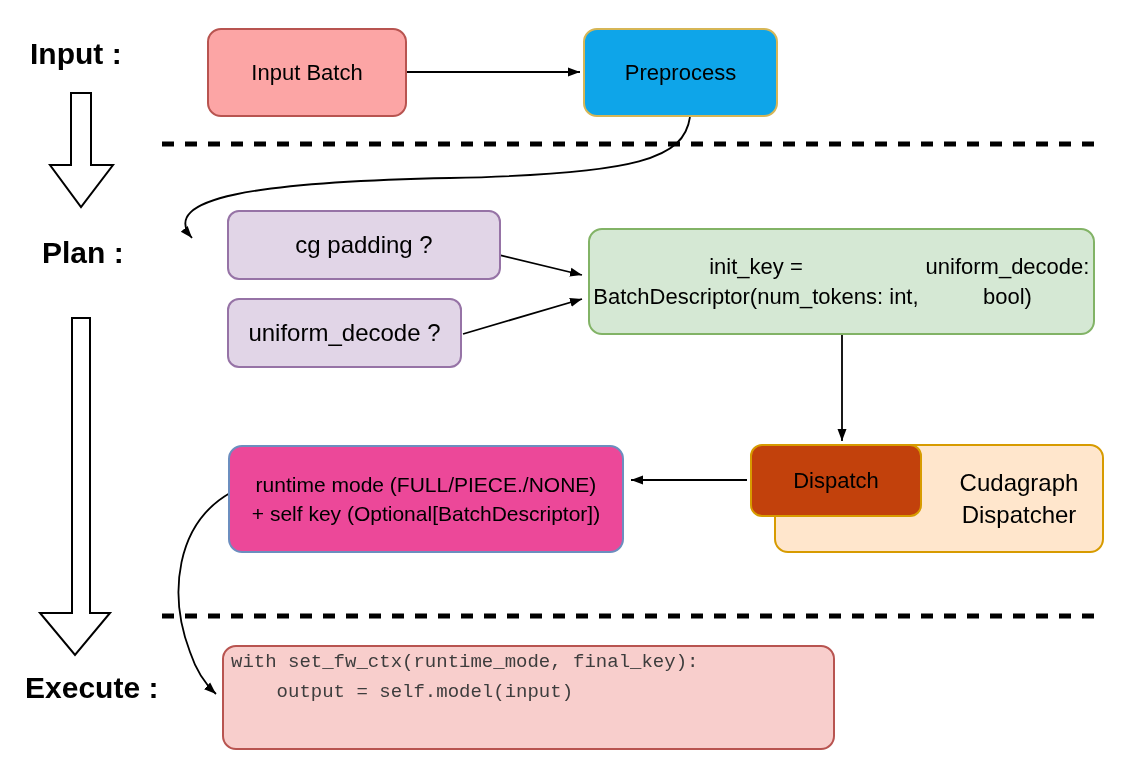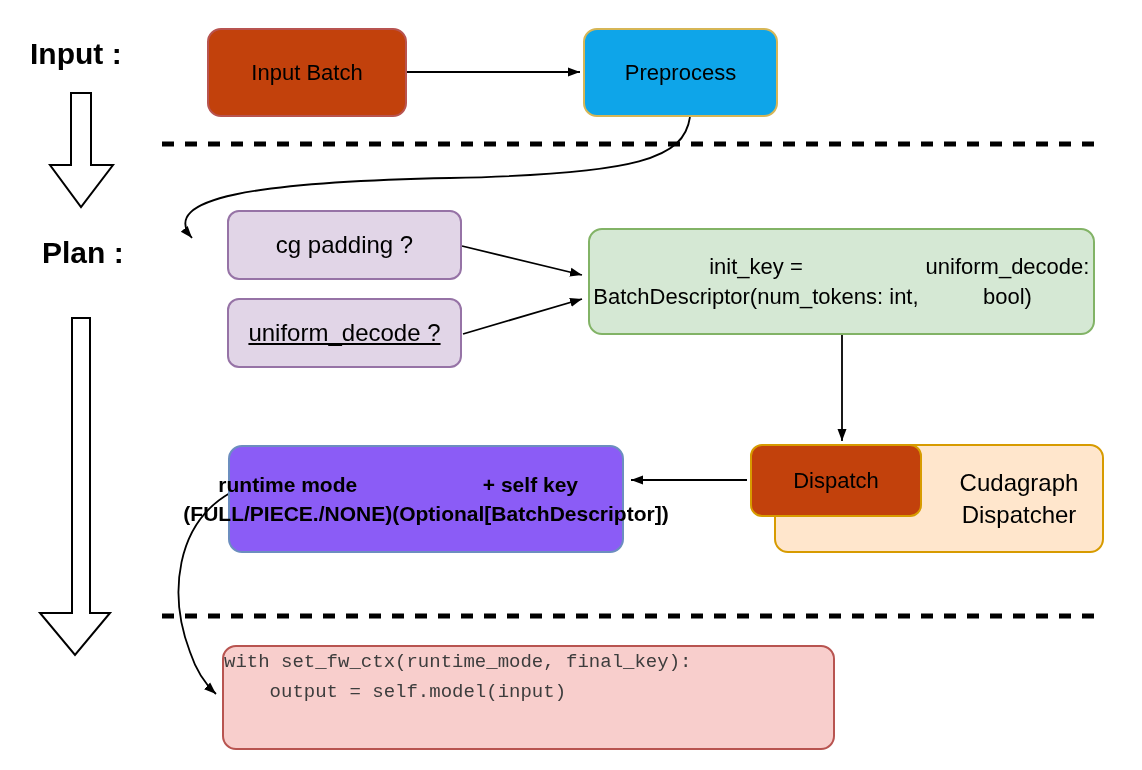--- a/index.html
+++ b/index.html
@@ -13,32 +13,32 @@
   .lbl-input{left:30px;top:38px;}
   .lbl-plan{left:42px;top:237px;}
   .lbl-execute{left:25px;top:672px;}
 
   .node{
     position:absolute;box-sizing:border-box;border:2px solid;border-radius:14px;
     display:flex;align-items:center;justify-content:center;text-align:center;
   }
   .node .ln{display:block;}
 
-  .n-input-batch{left:207px;top:28px;width:200px;height:89px;background:#c2410c;border-color:#b85450;font-size:22px;}
+  .n-input-batch{left:207px;top:28px;width:200px;height:89px;background:#fca5a5;border-color:#b85450;font-size:22px;}
   .n-preprocess {left:583px;top:28px;width:195px;height:89px;background:#0ea5e9;border-color:#d6b656;font-size:22px;}
-  .n-cg-padding {left:227px;top:210px;width:235px;height:70px;background:#e1d5e7;border-color:#9673a6;font-size:24px;border-radius:12px;}
-  .n-uniform    {left:227px;top:298px;width:235px;height:70px;background:#e1d5e7;border-color:#9673a6;font-size:24px;border-radius:12px;text-decoration:underline;}
+  .n-cg-padding {left:227px;top:210px;width:274px;height:70px;background:#e1d5e7;border-color:#9673a6;font-size:24px;border-radius:12px;}
+  .n-uniform    {left:227px;top:298px;width:235px;height:70px;background:#e1d5e7;border-color:#9673a6;font-size:24px;border-radius:12px;}
   .n-init-key   {left:588px;top:228px;width:507px;height:107px;background:#d5e8d4;border-color:#82b366;font-size:22px;line-height:30px;}
   .n-cuda-outer {left:748px;top:444px;width:330px;height:109px;background:#ffe6cc;border-color:#d79b00;font-size:24px;justify-content:flex-end;margin-left:26px;}
   .n-cuda-outer .side-label{width:166px;text-align:center;line-height:32px;}
   .n-dispatch   {left:750px;top:444px;width:172px;height:73px;background:#c2410c;border-color:#d79b00;font-size:22px;border-radius:12px;}
-  .n-runtime    {left:228px;top:445px;width:396px;height:108px;background:#8b5cf6;border-color:#6c8ebf;font-size:21px;line-height:29px;flex-direction:row;font-weight:bold;}
+  .n-runtime    {left:228px;top:445px;width:396px;height:108px;background:#ec4899;border-color:#6c8ebf;font-size:21px;line-height:29px;flex-direction:column;}
   .n-exec-code  {left:222px;top:645px;width:613px;height:105px;background:#f8cecc;border-color:#b85450;
                  font-family:"Liberation Mono","DejaVu Sans Mono",monospace;font-size:19px;line-height:30px;
-                 color:#3d3d3d;justify-content:flex-start;text-align:left;flex-direction:column;align-items:flex-start;}
+                 color:#3d3d3d;justify-content:flex-start;text-align:left;padding-left:7px;flex-direction:column;align-items:flex-start;}
   .n-exec-code .ln{white-space:pre;}
 </style>
 </head>
 <body>
 
 <div class="stage">
 
   <svg class="layer">
     <defs>
       <marker id="ah" markerWidth="14" markerHeight="12" refX="12" refY="6" orient="auto" markerUnits="userSpaceOnUse">
@@ -56,20 +56,21 @@
     <path d="M 690 117 C 684 158, 640 174, 450 178 C 255 182, 158 198, 192 238" stroke="#000" stroke-width="1.8" fill="none" marker-end="url(#ah)"></path>
     <path d="M 462 246 L 582 275" stroke="#000" stroke-width="1.8" fill="none" marker-end="url(#ah)"></path>
     <path d="M 463 334 L 582 299" stroke="#000" stroke-width="1.8" fill="none" marker-end="url(#ah)"></path>
     <path d="M 842 335 L 842 441" stroke="#000" stroke-width="1.8" fill="none" marker-end="url(#ah)"></path>
     <path d="M 747 480 L 631 480" stroke="#000" stroke-width="1.8" fill="none" marker-end="url(#ah)"></path>
     <path d="M 230 493 C 176 524, 168 594, 190 652 C 196 670, 205 684, 216 694" stroke="#000" stroke-width="1.8" fill="none" marker-end="url(#ah)"></path>
   </svg>
 
   <div class="sec-label lbl-input">Input :</div>
   <div class="sec-label lbl-plan">Plan :</div>
+  <div class="sec-label lbl-execute">Execute :</div>
 
   <div class="node n-input-batch">
     <span class="ln">Input Batch</span>
   </div>
 
   <div class="node n-preprocess">
     <span class="ln">Preprocess</span>
   </div>
 
   <div class="node n-cg-padding">

